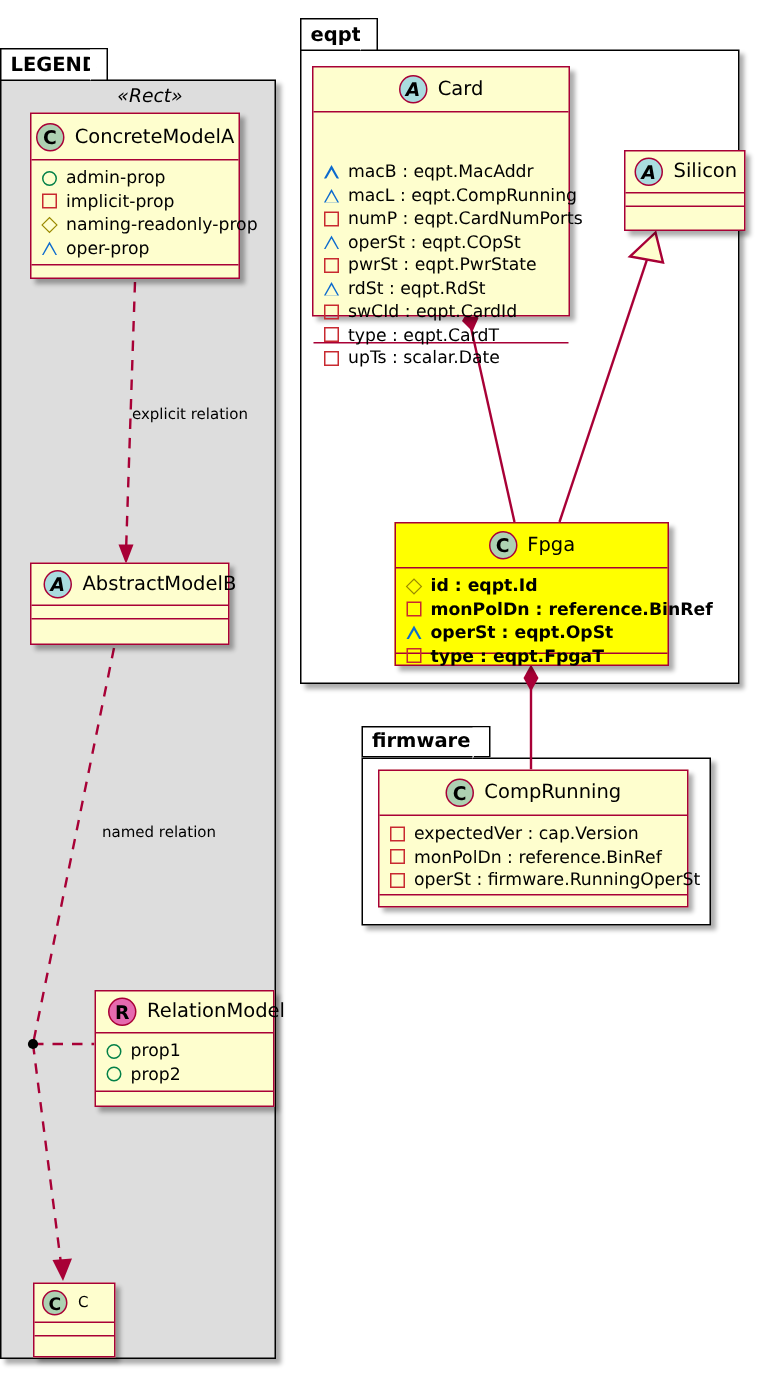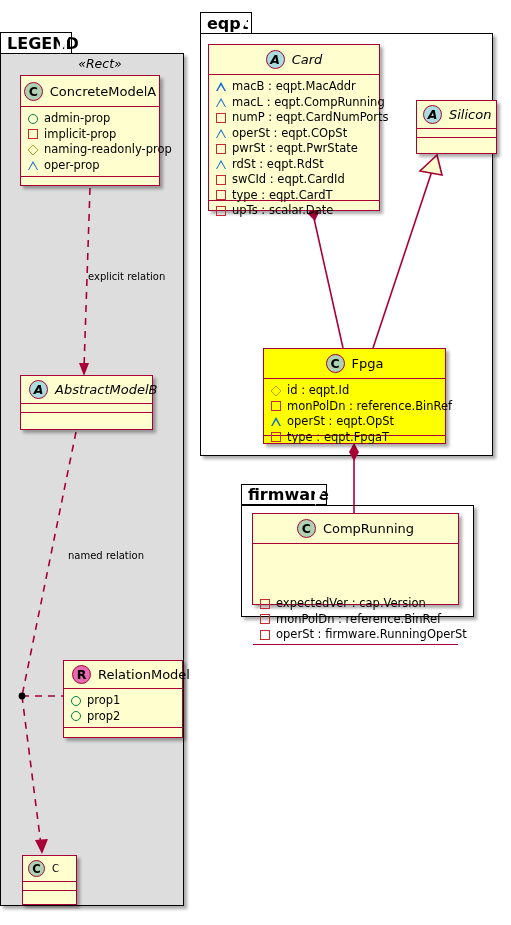--- a/index.html
+++ b/index.html
@@ -15,21 +15,21 @@
   
   .pkg{position:absolute;box-sizing:border-box;}
   .pkg-tab{
     position:absolute;left:0;top:0;
     height:22px;
     border:1.5px solid #000;
     background:#fff;
     box-sizing:border-box;
     display:flex;align-items:center;
     padding:0 16px 0 6px;
-    font-weight:bold;font-size:16px;color:#000;
+    font-weight:bold;font-size:13px;color:#000;
     z-index:3;
   }
   .pkg-tab:after{
     content:"";position:absolute;right:0;top:0;
     width:0;height:0;
     border-left:11px solid #fff;
     border-bottom:21px solid transparent;
   }
   .pkg-body{
     position:absolute;left:0;
@@ -54,21 +54,21 @@
   .cls.hl{background:#FFFF00;}
   .cls-head{
     display:flex;align-items:center;justify-content:center;
     gap:7px;
     padding:5px 8px 5px 8px;
     border-bottom:1.5px solid #A80036;
     box-sizing:border-box;
   }
   .cls-head.left{justify-content:flex-start;}
   .cls-name{font-size:13px;color:#000;white-space:nowrap;}
-  .cls-name.ital{font-style:italic;}
+  .cls-name.ital{}
   .cls-name.tiny{font-size:10px;}
   .cls-attrs{
     padding:4px 6px 4px 7px;
     border-bottom:1.5px solid #A80036;
     box-sizing:border-box;
   }
   .cls-attrs.empty{height:9px;padding:0;}
   .cls-foot{height:9px;box-sizing:border-box;}
   .attr{
     display:flex;align-items:center;gap:6px;
@@ -218,21 +218,21 @@
       <span>eqpt</span>
     </div>
     <div class="pkg-body" style="top:21px;width:293px;height:423px;"></div>
   </div>
 
   <div class="cls" style="left:208px;top:44px;width:172px;height:167px;">
     <div class="cls-head" style="height:30px;">
       <span class="badge a">A</span>
       <span class="cls-name ital">Card</span>
     </div>
-    <div class="cls-attrs" style="height:126px;">
+    <div class="cls-attrs" style="height:126px;margin-top:28px;">
       <div class="attr">
         <span class="g triangle"></span>
         <span>macB : eqpt.MacAddr</span>
       </div>
       <div class="attr">
         <span class="g triangle"></span>
         <span>macL : eqpt.CompRunning</span>
       </div>
       <div class="attr">
         <span class="g square"></span>
@@ -273,21 +273,21 @@
     </div>
     <div class="cls-attrs empty"></div>
     <div class="cls-foot"></div>
   </div>
 
   <div class="cls hl" style="left:263px;top:348px;width:183px;height:96px;">
     <div class="cls-head" style="height:30px;">
       <span class="badge c">C</span>
       <span class="cls-name">Fpga</span>
     </div>
-    <div class="cls-attrs" style="height:57px;">
+    <div class="cls-attrs" style="height:57px;font-weight:bold;">
       <div class="attr">
         <span class="g diamond"></span>
         <span>id : eqpt.Id</span>
       </div>
       <div class="attr">
         <span class="g square"></span>
         <span>monPolDn : reference.BinRef</span>
       </div>
       <div class="attr">
         <span class="g triangle"></span>
@@ -306,21 +306,21 @@
       <span>firmware</span>
     </div>
     <div class="pkg-body" style="top:21px;width:233px;height:112px;"></div>
   </div>
 
   <div class="cls" style="left:252px;top:513px;width:207px;height:92px;">
     <div class="cls-head" style="height:30px;">
       <span class="badge c">C</span>
       <span class="cls-name">CompRunning</span>
     </div>
-    <div class="cls-attrs" style="height:53px;margin-top:48px;">
+    <div class="cls-attrs" style="height:53px;">
       <div class="attr">
         <span class="g square"></span>
         <span>expectedVer : cap.Version</span>
       </div>
       <div class="attr">
         <span class="g square"></span>
         <span>monPolDn : reference.BinRef</span>
       </div>
       <div class="attr">
         <span class="g square"></span>

